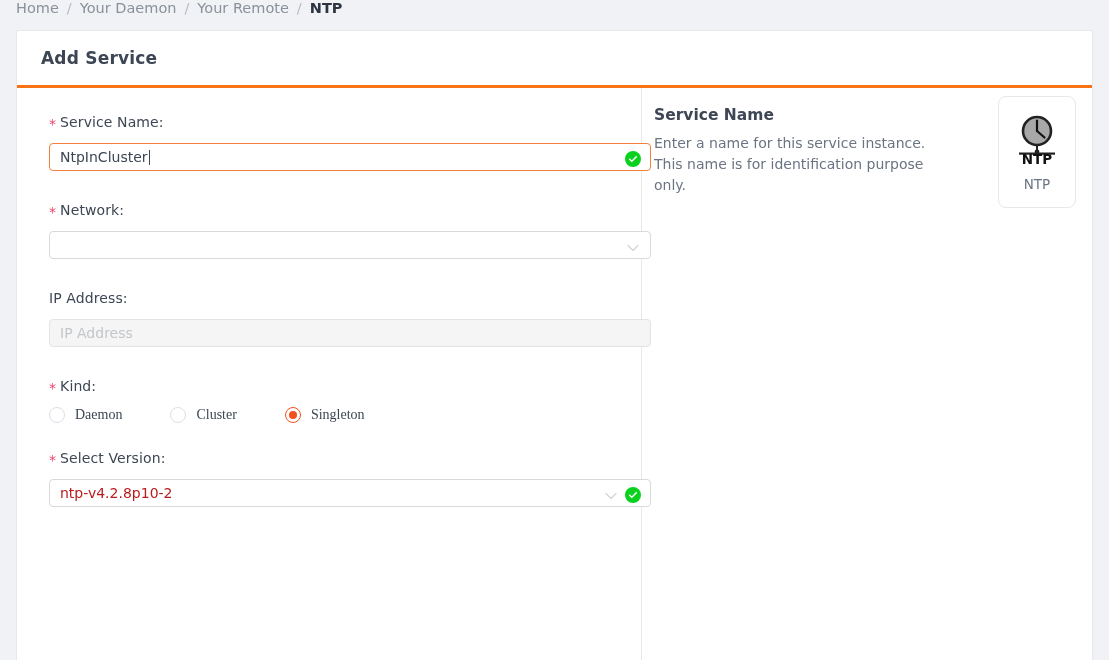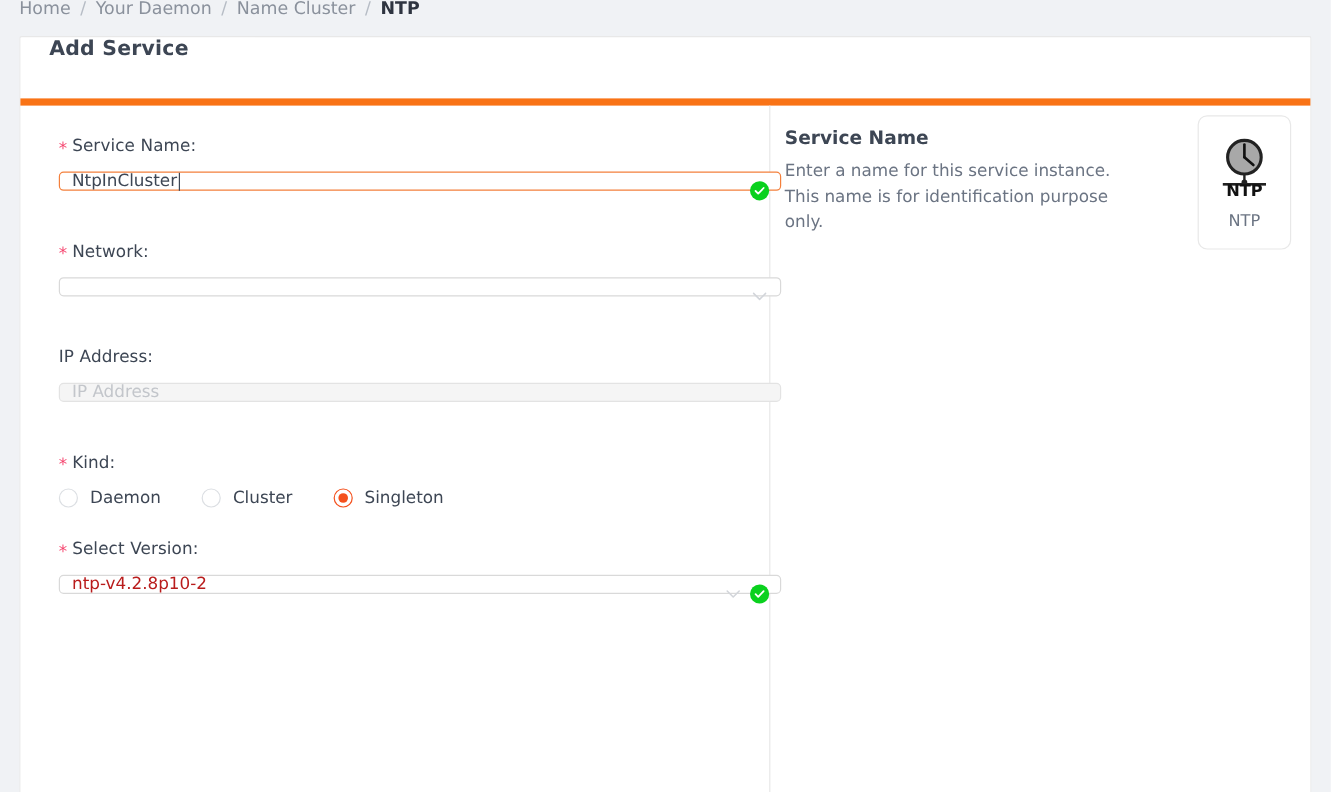--- a/index.html
+++ b/index.html
@@ -39,22 +39,23 @@
     top: 30px;
     width: 1077px;
     height: 640px;
     background: #ffffff;
     border: 1px solid #e8e8e8;
     border-bottom: none;
     border-radius: 2px;
   }
   .card-header {
     height: 57px;
-    border-bottom: 6px solid #f97316;
-    display: flex;
+    border-bottom: 3px solid #f97316;
+    display: flex;
+    align-items: center;
     padding-left: 24px;
   }
   .card-title {
     font-size: 17px;
     font-weight: 700;
     color: #3d4654;
     letter-spacing: .2px;
   }
 
   .card-body {
@@ -132,21 +133,21 @@
   }
 
   .control {
     position: relative;
     width: 602px;
     height: 32px;
   }
   .input-box,
   .select-box {
     width: 100%;
-    height: 16px;
+    height: 28px;
     border: 1px solid #d9d9d9;
     border-radius: 4px;
     background: #ffffff;
     font-family: inherit;
     font-size: 14px;
     color: #3d4654;
     padding: 0 32px 0 10px;
     outline: none;
     display: flex;
     align-items: center;
@@ -189,21 +190,21 @@
     height: 16px;
     border-radius: 50%;
     background: #0ad11e;
     display: flex;
     align-items: center;
     justify-content: center;
   }
   .ok-badge svg { display: block; }
 
   
-  .radio-row { display: flex; align-items: center; gap: 2px; margin-top: 12px; }
+  .radio-row { display: flex; align-items: center; gap: 16px; margin-top: 12px; font-family: Liberation Serif, serif; }
   .radio-item {
     display: flex;
     align-items: center;
     margin-right: 32px;
     cursor: pointer;
     font-size: 14px;
     color: #3d4654;
   }
   .radio-dot {
     width: 16px;
@@ -274,21 +275,21 @@
   }
 </style>
 </head>
 <body>
 
 <div class="breadcrumb">
   <span class="crumb">Home</span>
   <span class="sep">/</span>
   <span class="crumb">Your Daemon</span>
   <span class="sep">/</span>
-  <span class="crumb">Name Cluster</span>
+  <span class="crumb">Your Remote</span>
   <span class="sep">/</span>
   <span class="crumb current">NTP</span>
 </div>
 
 <div class="card">
 
   <div class="card-header">
     <span class="card-title">Add Service</span>
   </div>
 

